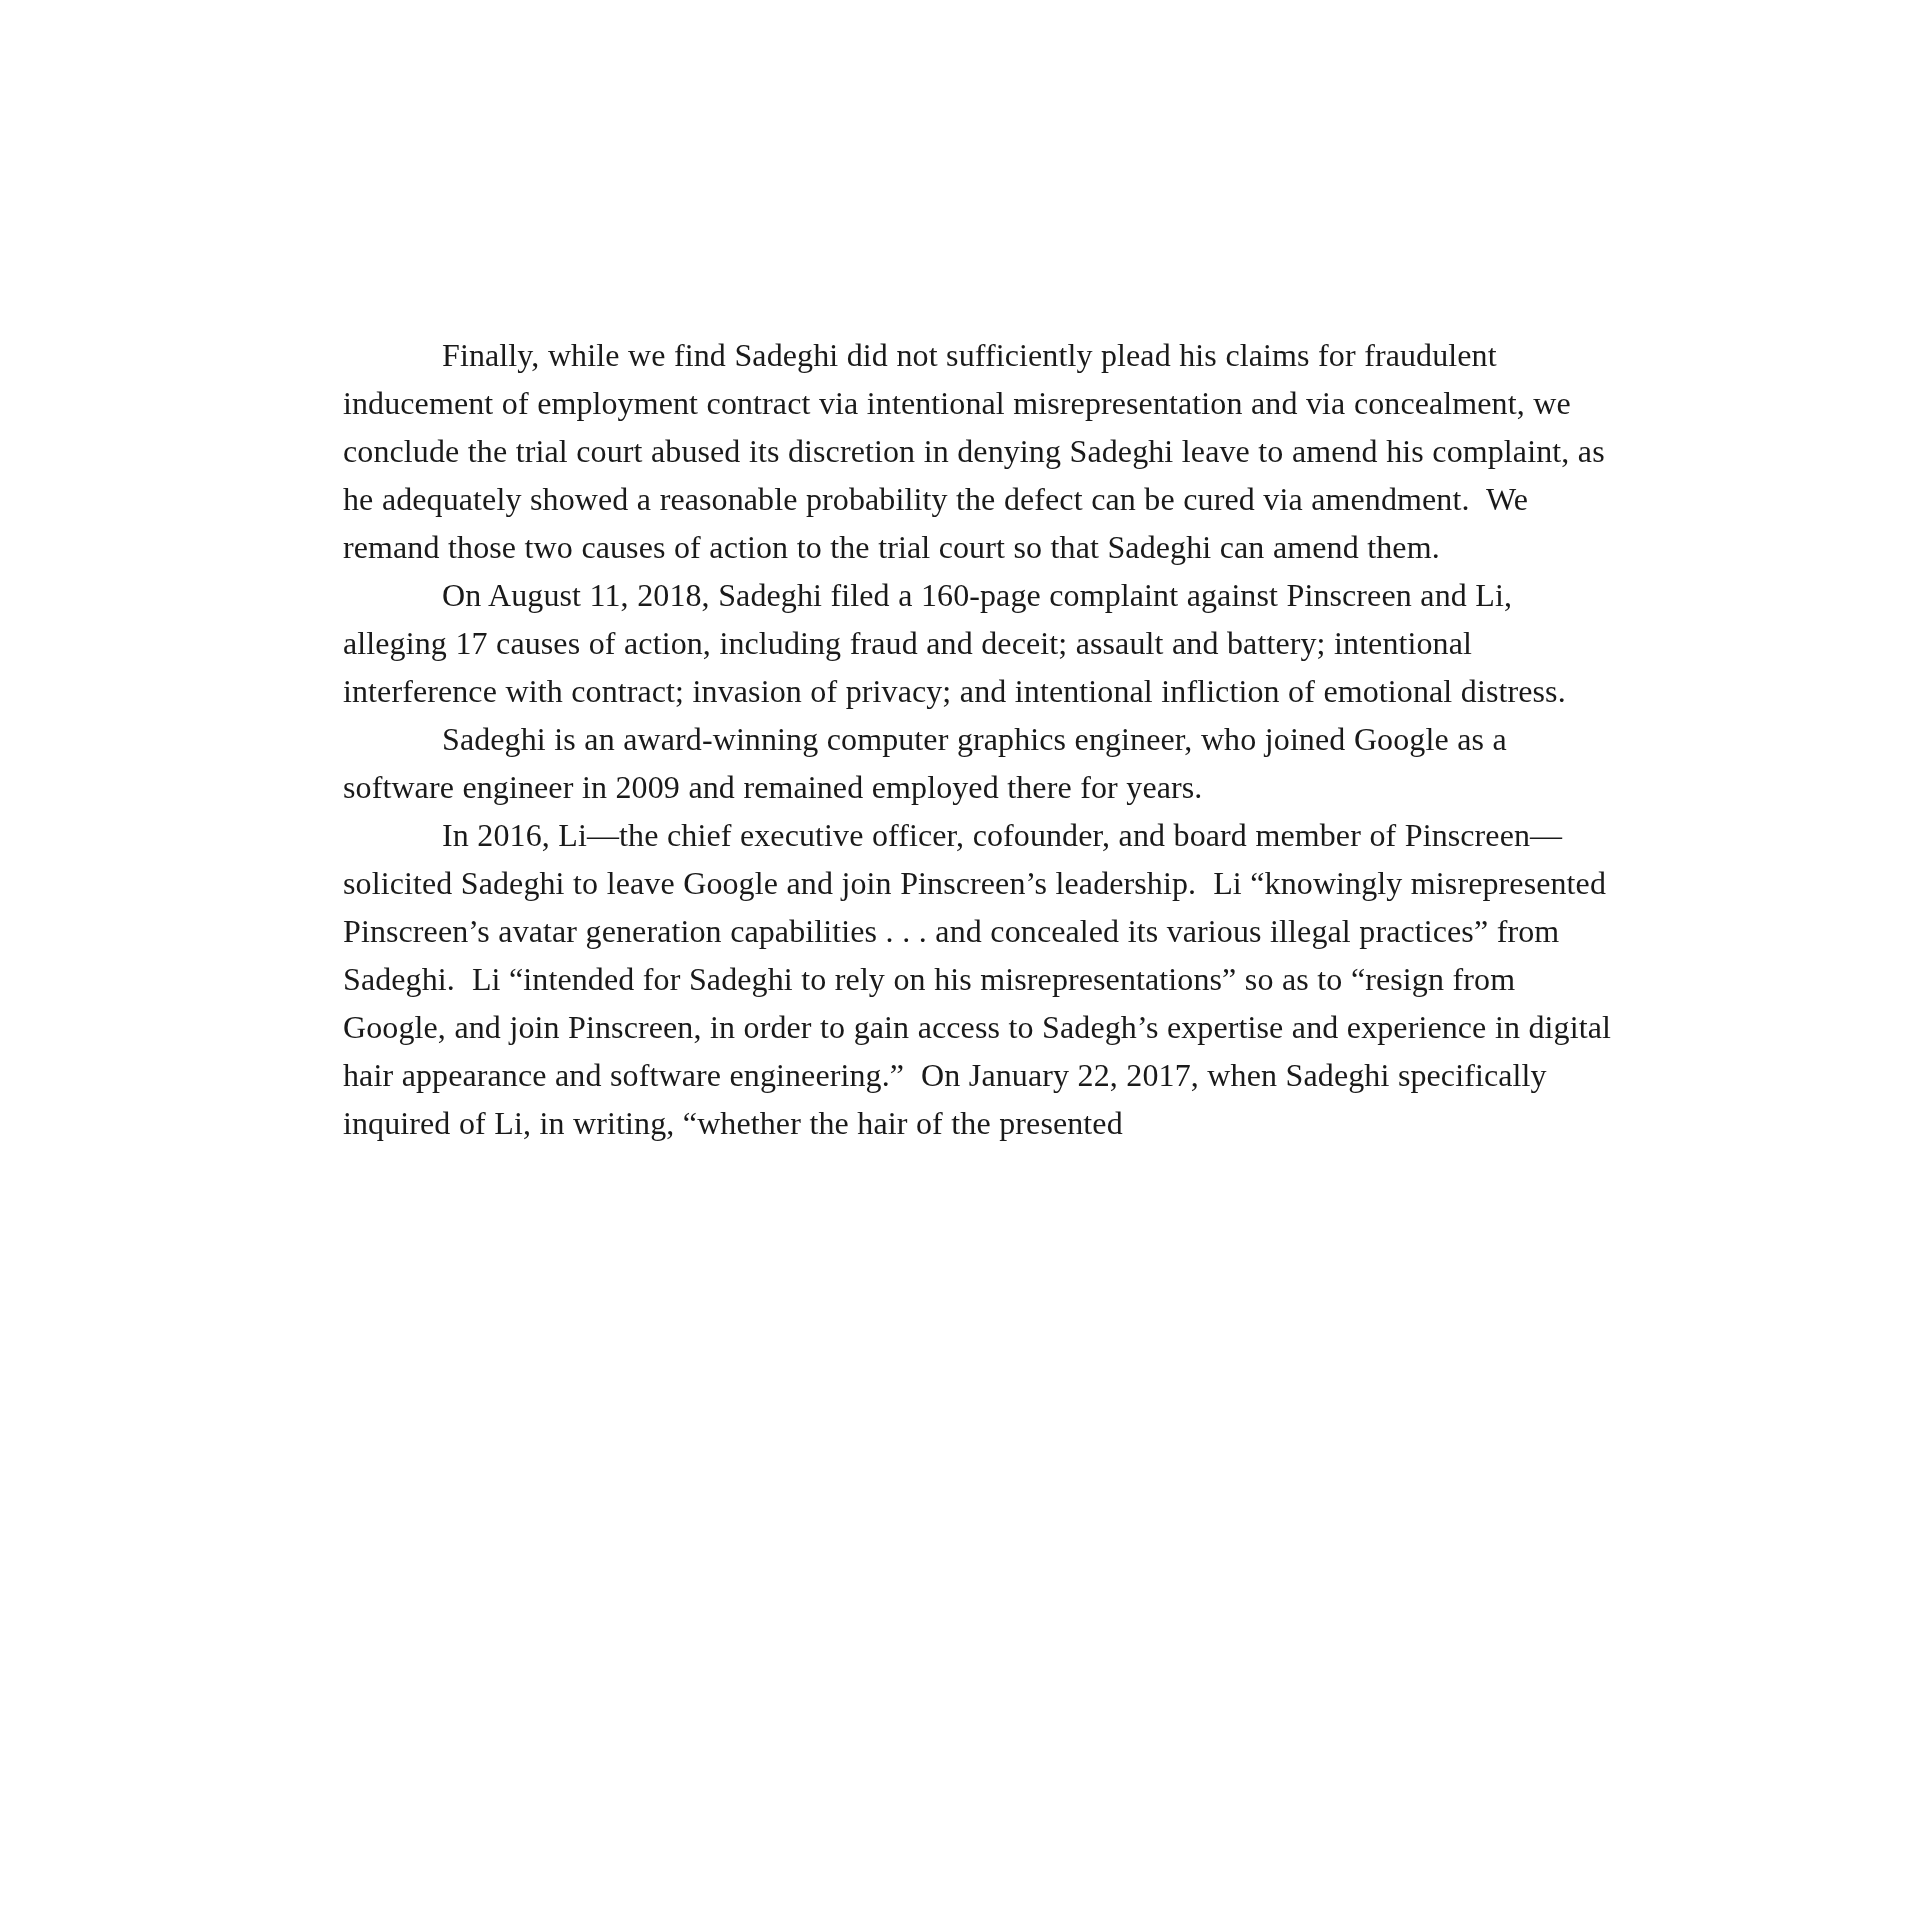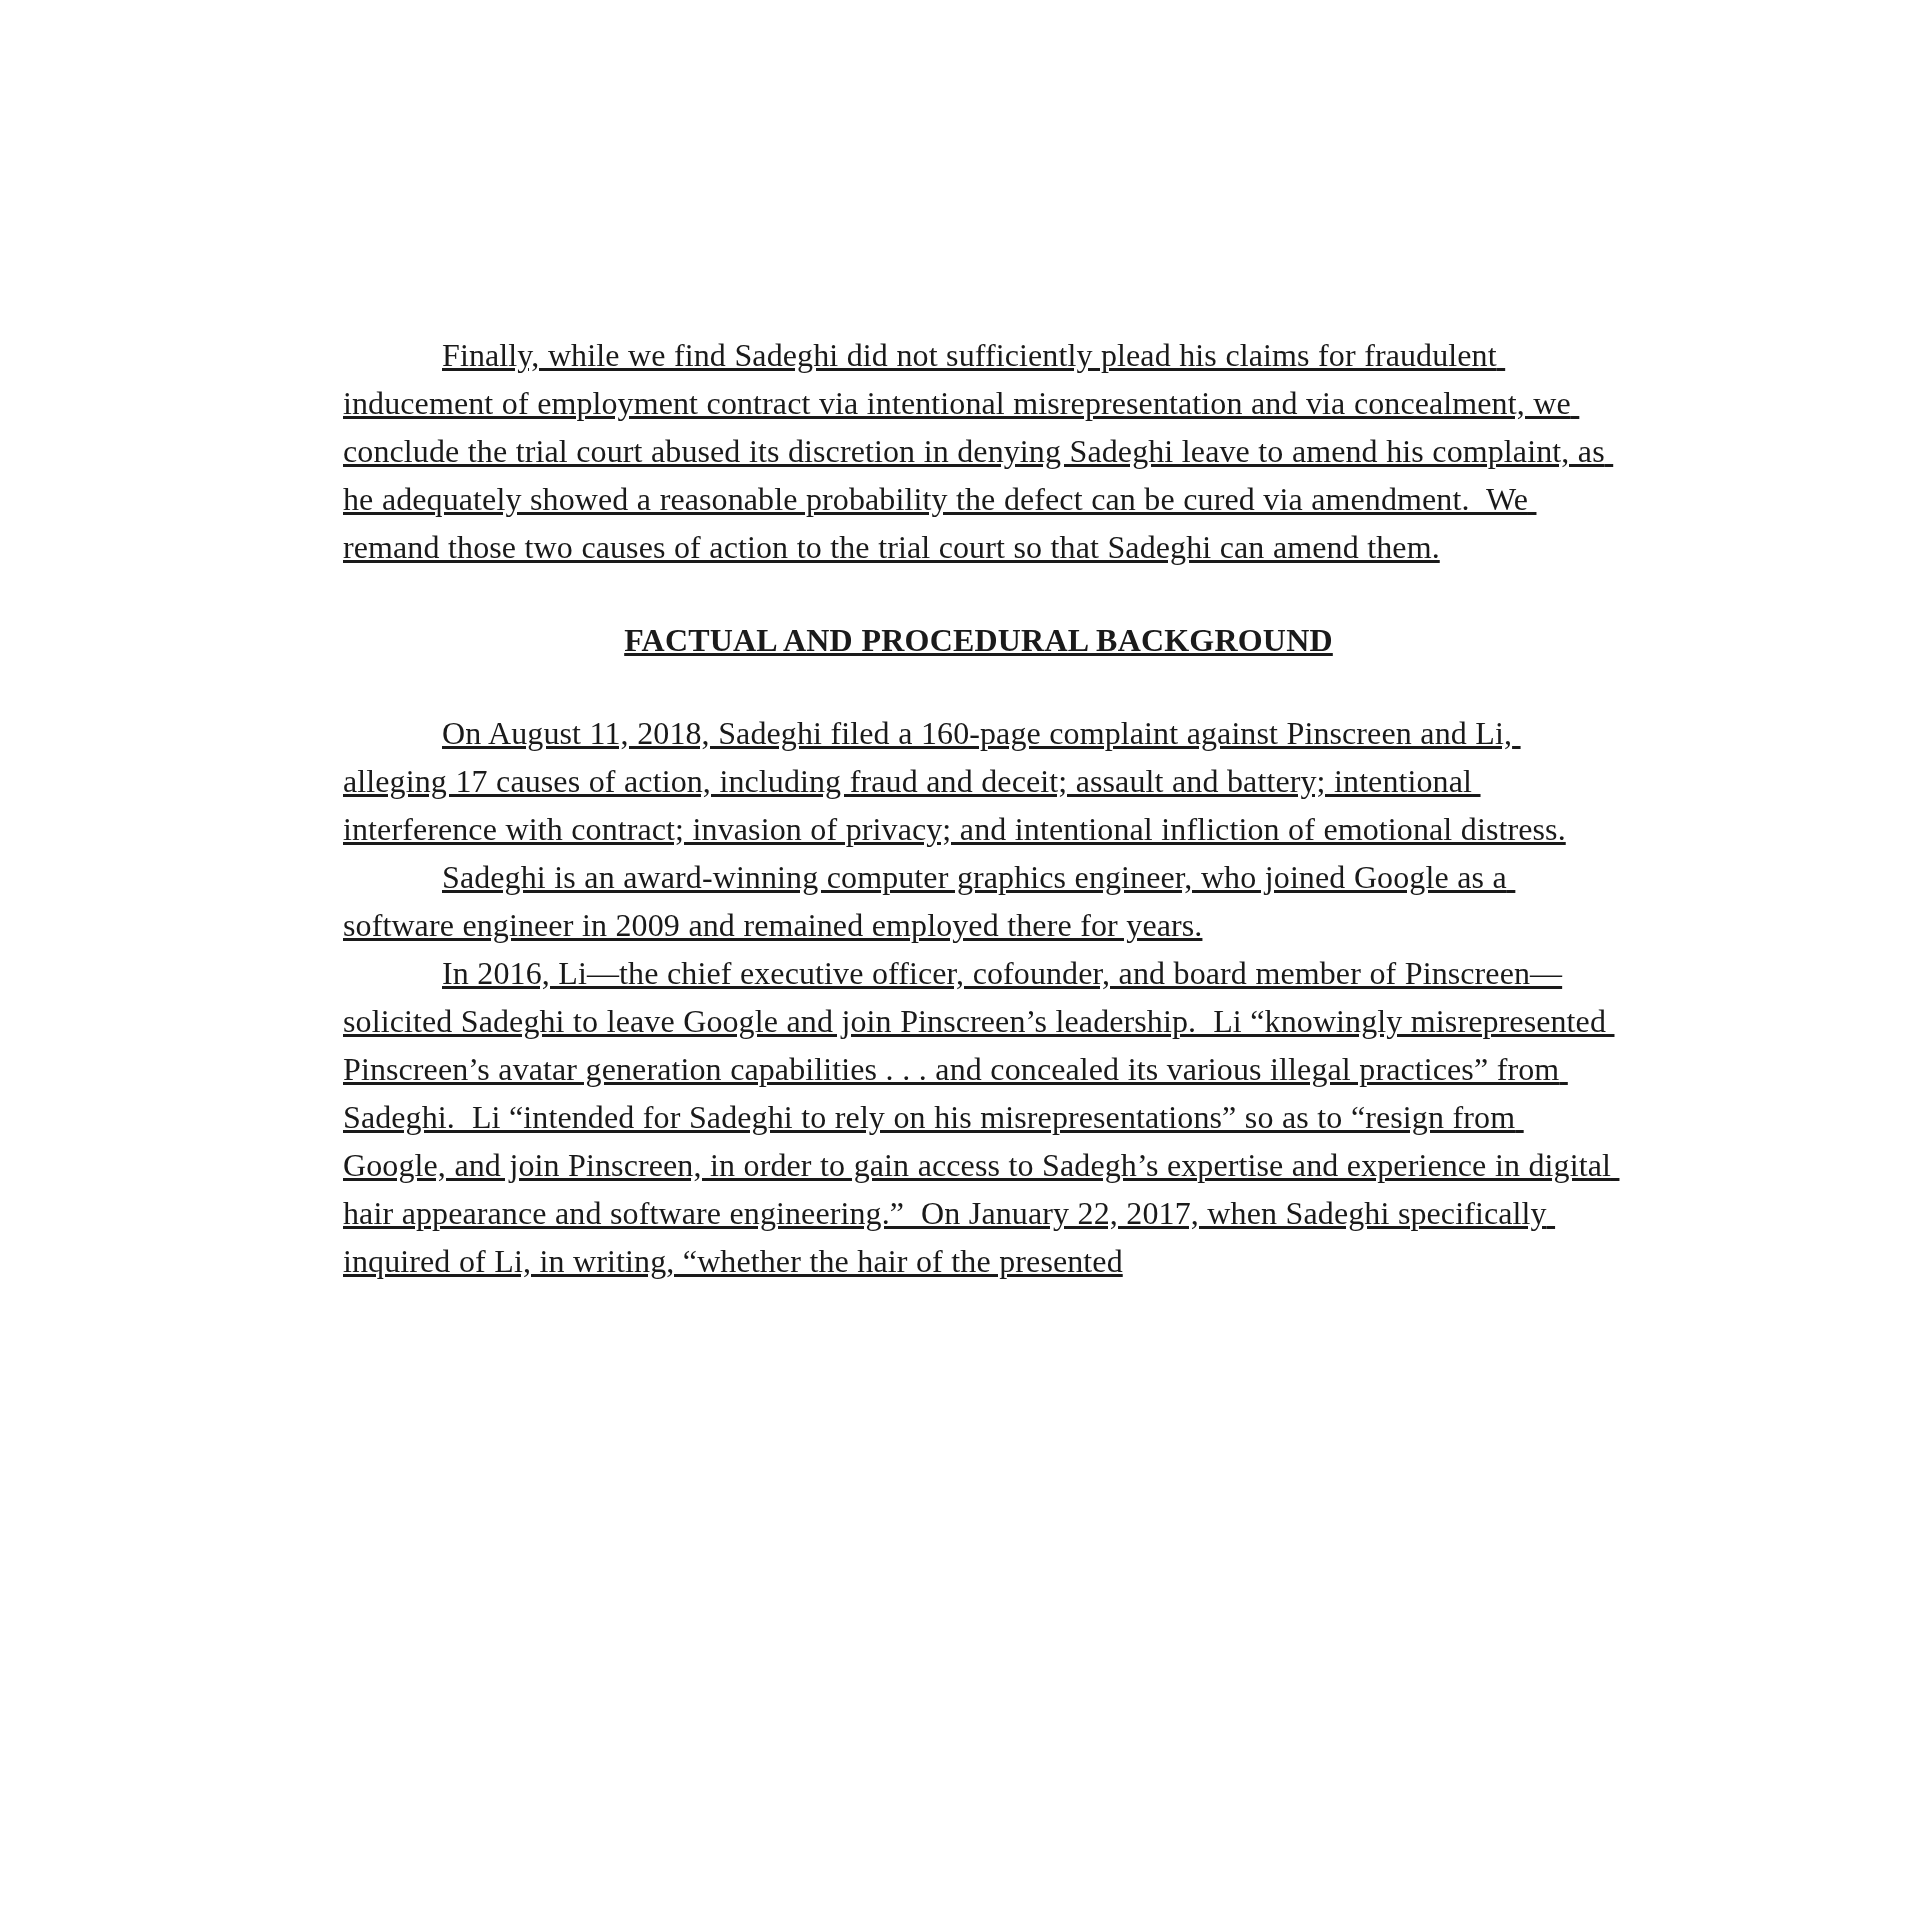--- a/index.html
+++ b/index.html
@@ -27,21 +27,20 @@
     width: 1271px;
   }
   .body-text {
     font-size: 32px;
     line-height: 48px;
     text-align: left;
     hyphens: none;
     -webkit-hyphens: none;
     letter-spacing: 0.1px;
     word-spacing: 0.4px;
-    text-decoration: underline;
   }
   p.para {
     margin: 0;
     text-indent: 99px;
     font-size: 32px;
     line-height: 48px;
     white-space: pre-wrap;
   }
   h1.section-heading {
     margin: 0;
@@ -73,23 +72,20 @@
 </style>
 </head>
 <body>
 
 <div class="page">
 
   <div class="content body-text">
 
     <p class="para">Finally, while we find Sadeghi did not sufficiently plead his claims for fraudulent inducement of employment contract via intentional misrepresentation and via concealment, we conclude the trial court abused its discretion in denying Sadeghi leave to amend his complaint, as he adequately showed a reasonable probability the defect can be cured via amendment.  We remand those two causes of action to the trial court so that Sadeghi can amend them.</p>
 
-    <div class="heading-block">
-      <h1 class="section-heading">FACTUAL AND PROCEDURAL BACKGROUND</h1>
-    </div>
 
 
     <p class="para">On August 11, 2018, Sadeghi filed a 160-page complaint against Pinscreen and Li, alleging 17 causes of action, including fraud and deceit; assault and battery; intentional interference with contract; invasion of privacy; and intentional infliction of emotional distress.</p>
 
 
     <p class="para">Sadeghi is an award-winning computer graphics engineer, who joined Google as a software engineer in 2009 and remained employed there for years.</p>
 
     <p class="para">In 2016, Li—the chief executive officer, cofounder, and board member of Pinscreen—solicited Sadeghi to leave Google and join Pinscreen’s leadership.  Li “knowingly misrepresented Pinscreen’s avatar generation capabilities . . . and concealed its various illegal practices” from Sadeghi.  Li “intended for Sadeghi to rely on his misrepresentations” so as to “resign from Google, and join Pinscreen, in order to gain access to Sadegh’s expertise and experience in digital hair appearance and software engineering.”  On January 22, 2017, when Sadeghi specifically inquired of Li, in writing, “whether the hair of the presented</p>
 
   </div>

